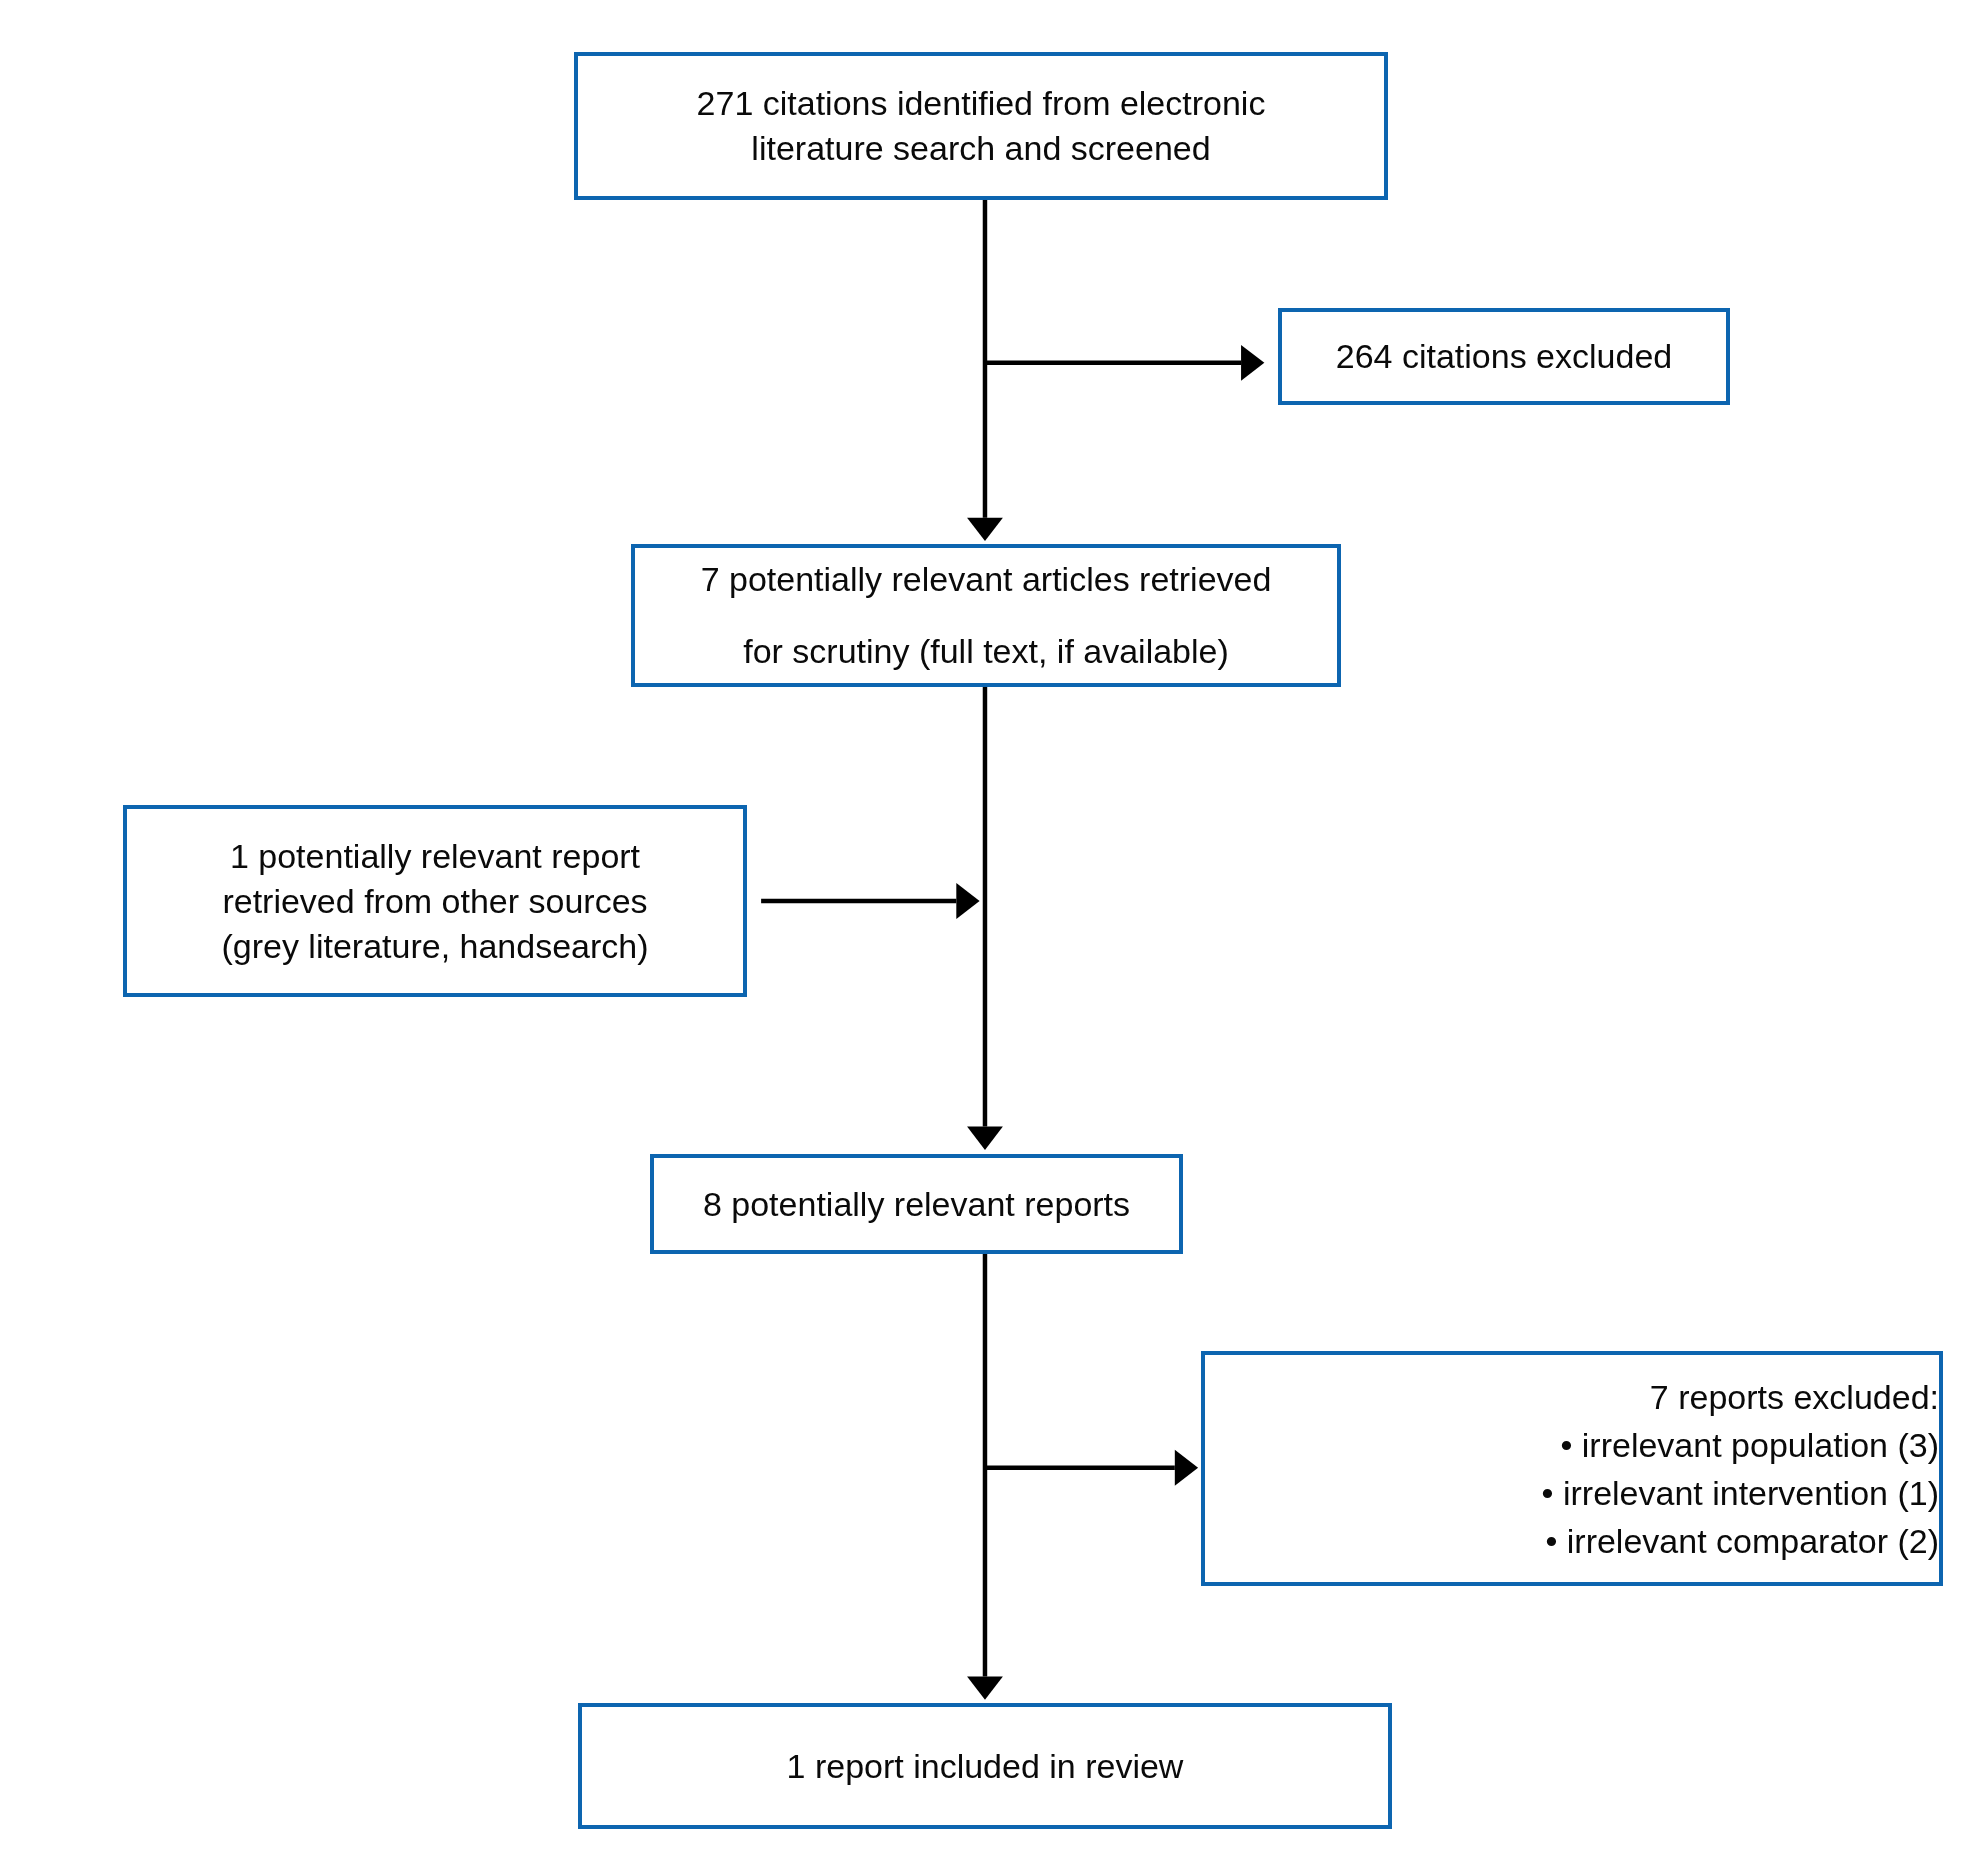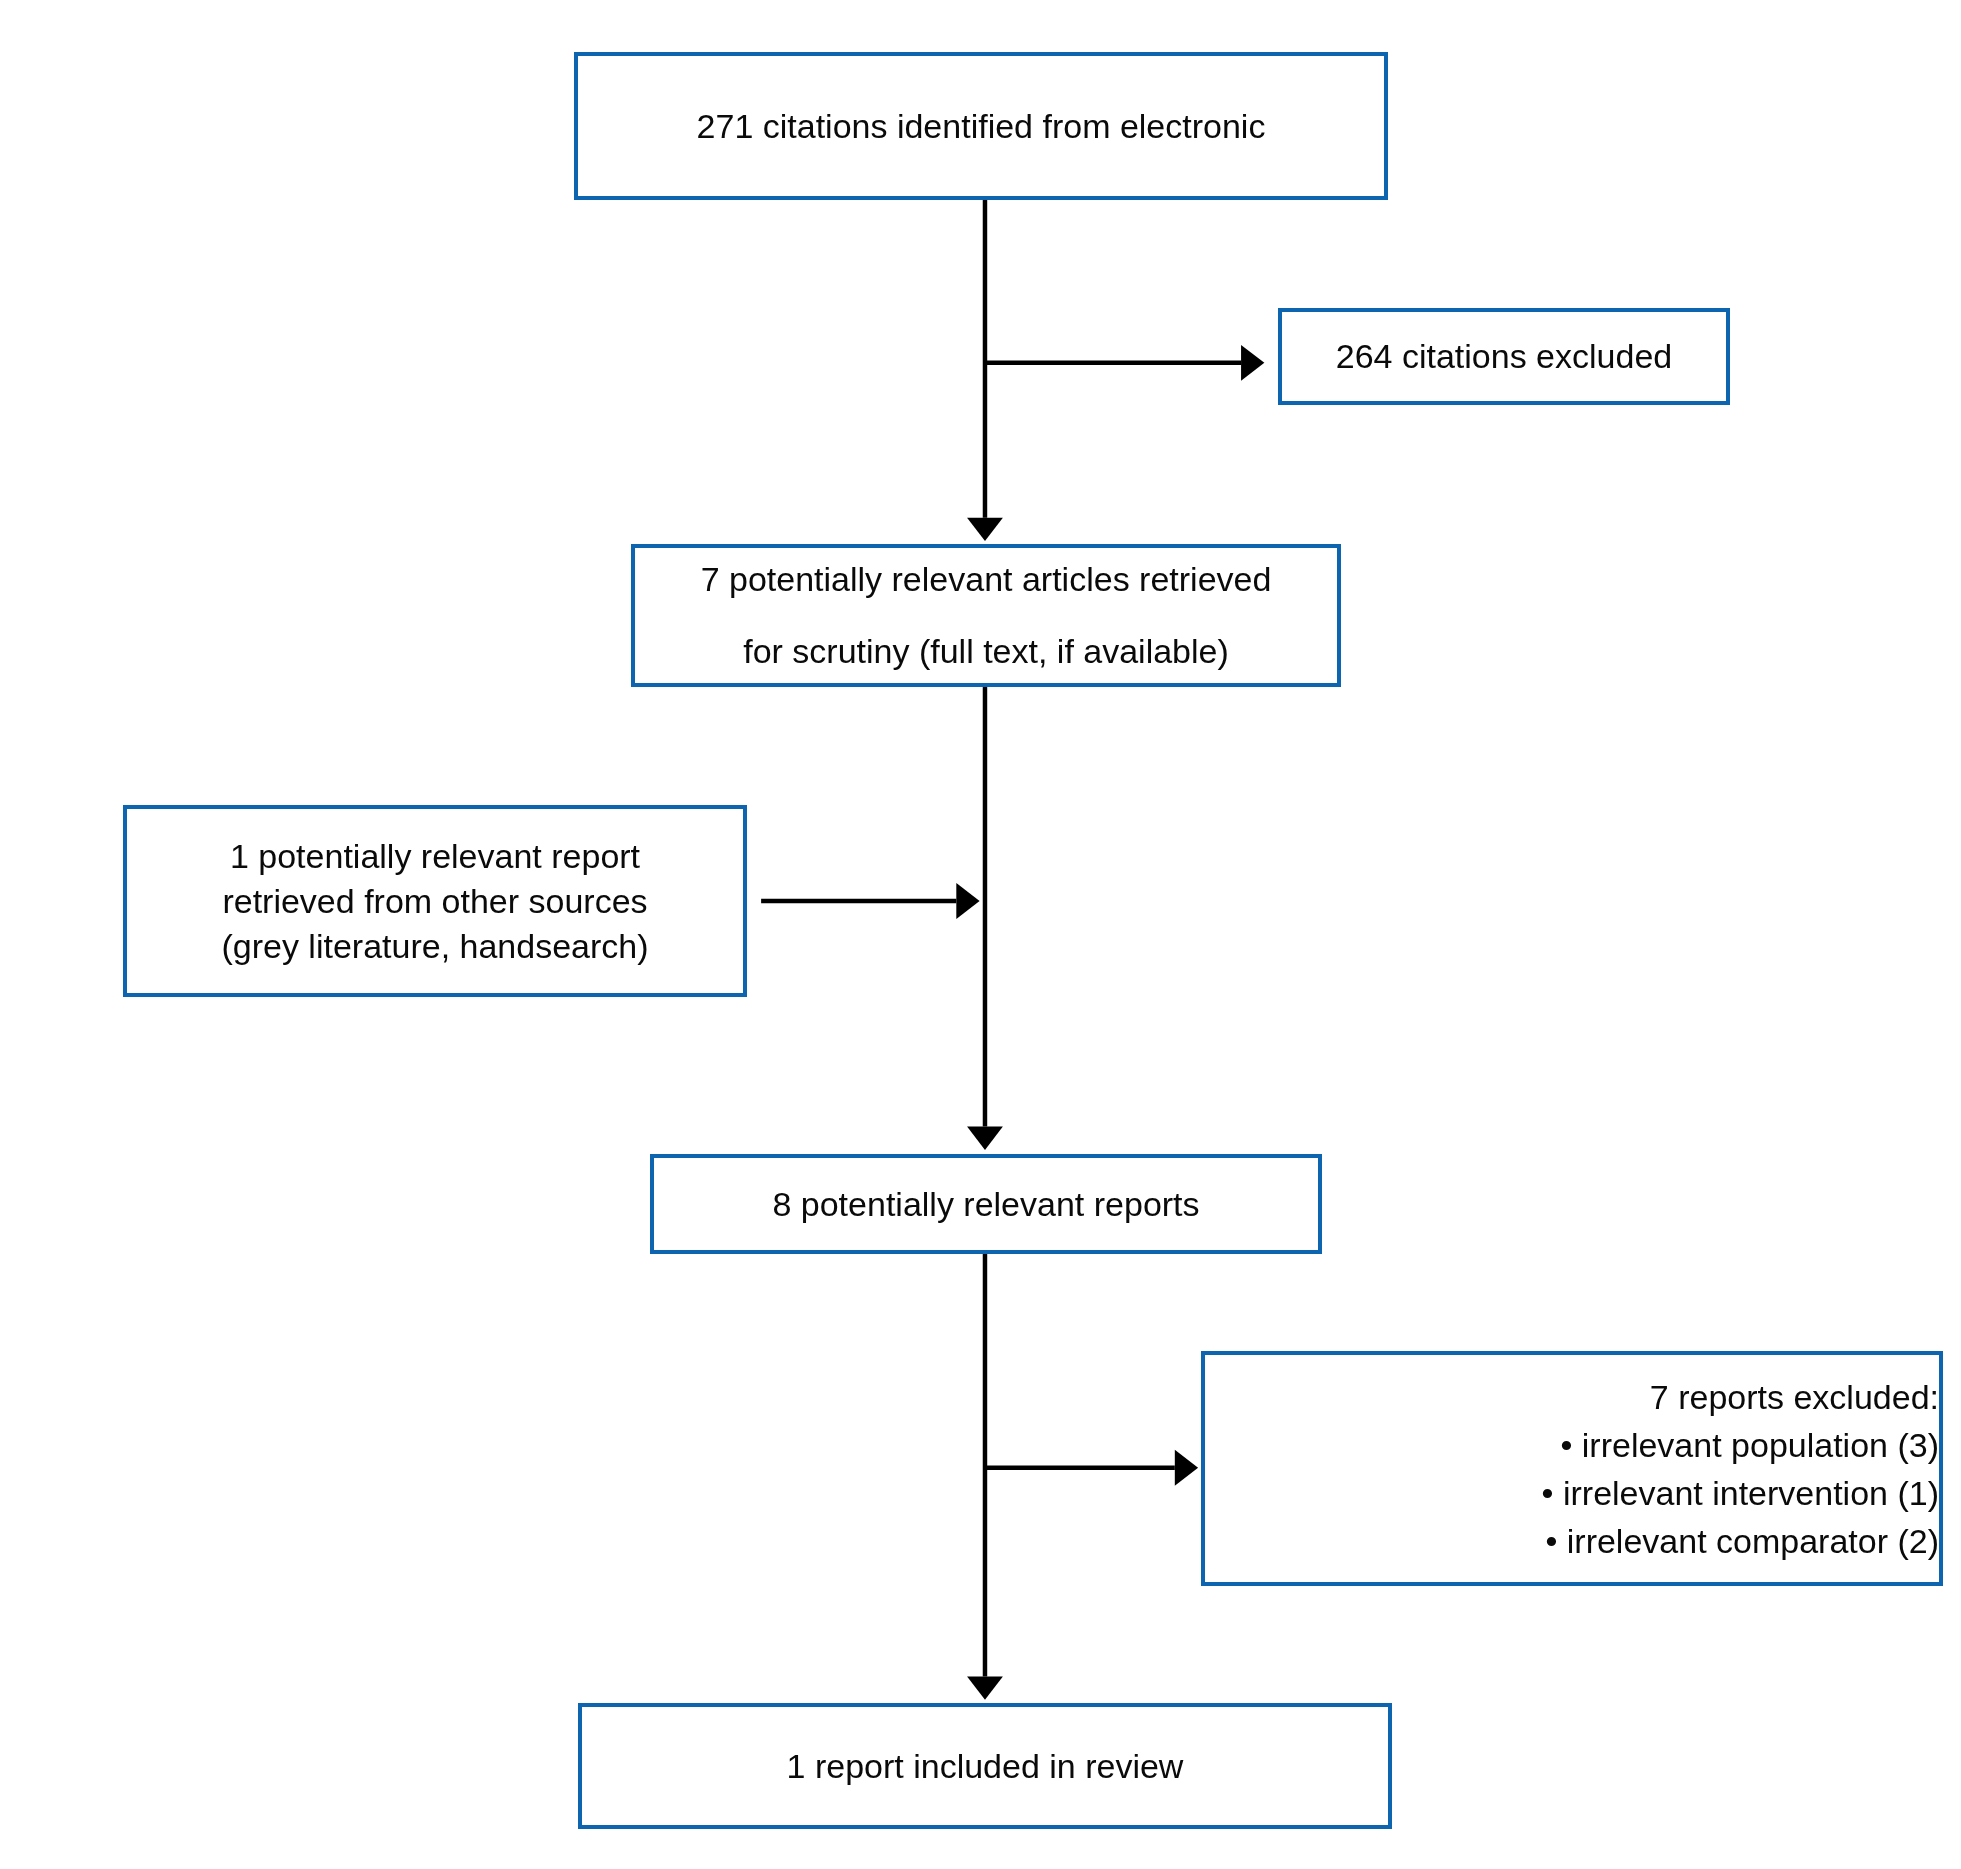--- a/index.html
+++ b/index.html
@@ -38,21 +38,21 @@
     text-align: center;
     font-size: 34px;
     line-height: 45px;
     color: var(--text);
   }
   .box .line { white-space: nowrap; }
   #box-identified        { left: 574px;  top: 52px;   width: 814px; height: 148px; }
   #box-citations-excluded{ left: 1278px; top: 308px;  width: 452px; height: 97px; }
   #box-retrieved         { left: 631px;  top: 544px;  width: 710px; height: 143px; gap: 27px; }
   #box-other-sources     { left: 123px;  top: 805px;  width: 624px; height: 192px; }
-  #box-combined          { left: 650px;  top: 1154px; width: 672px; height: 100px; }
+  #box-combined          { left: 650px;  top: 1154px; width: 533px; height: 100px; }
   #box-reports-excluded  {
     left: 1201px; top: 1351px; width: 742px; height: 235px;
     align-items: flex-end; text-align: left;
     padding-left: 32px; line-height: 48px;
   }
   #box-included          { left: 578px;  top: 1703px; width: 814px; height: 126px; }
 </style>
 </head>
 <body>
 
@@ -80,20 +80,21 @@
       <polygon class="ah" points="1080,1872 1120,1872 1100,1898"></polygon>
     </g>
     <g>
       <line class="al" x1="1100" y1="1639" x2="1312" y2="1639"></line>
       <polygon class="ah" points="1312,1619 1312,1659 1338,1639"></polygon>
     </g>
   </svg>
 
   <div class="box" id="box-identified">
     <div class="line">271 citations identified from electronic</div>
+    <div class="line">literature search and screened</div>
   </div>
 
   <div class="box" id="box-citations-excluded">
     <div class="line">264 citations excluded</div>
   </div>
 
   <div class="box" id="box-retrieved">
     <div class="line">7 potentially relevant articles retrieved</div>
     <div class="line">for scrutiny (full text, if available)</div>
   </div>

